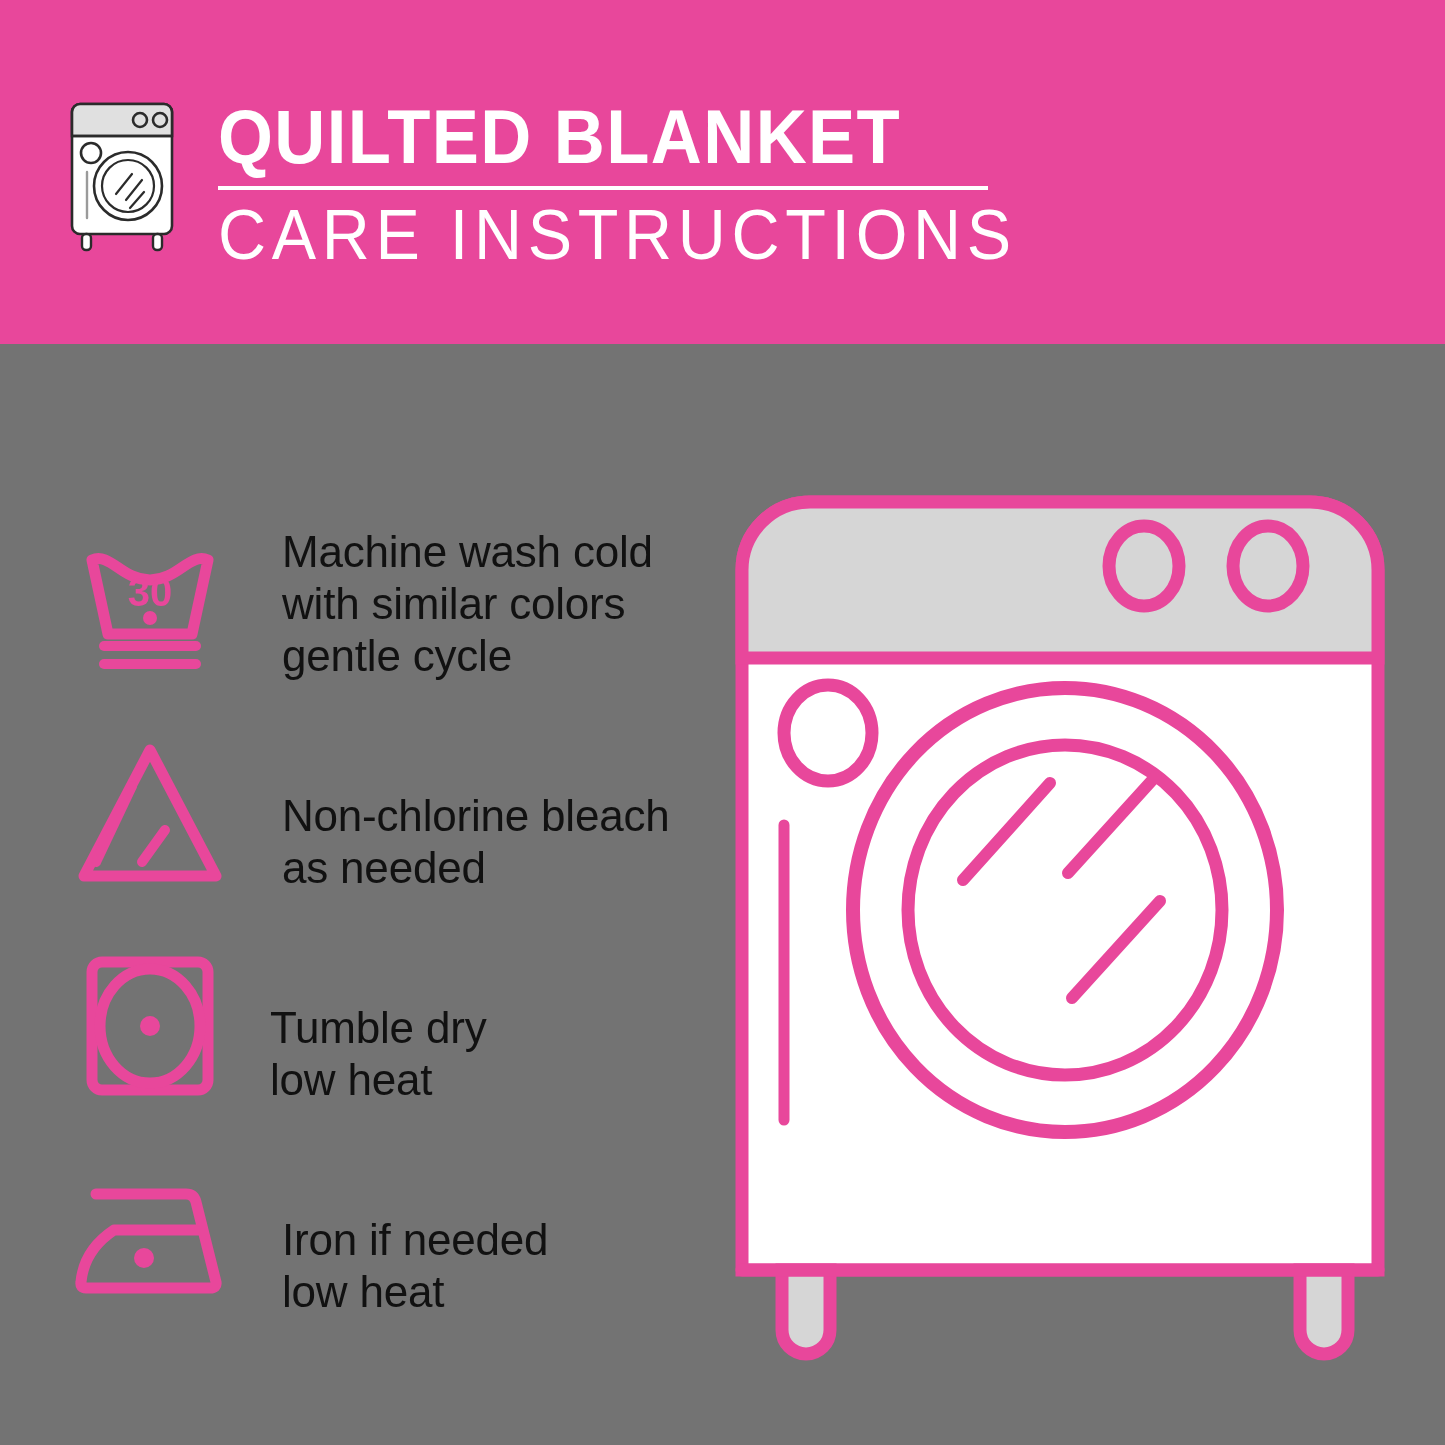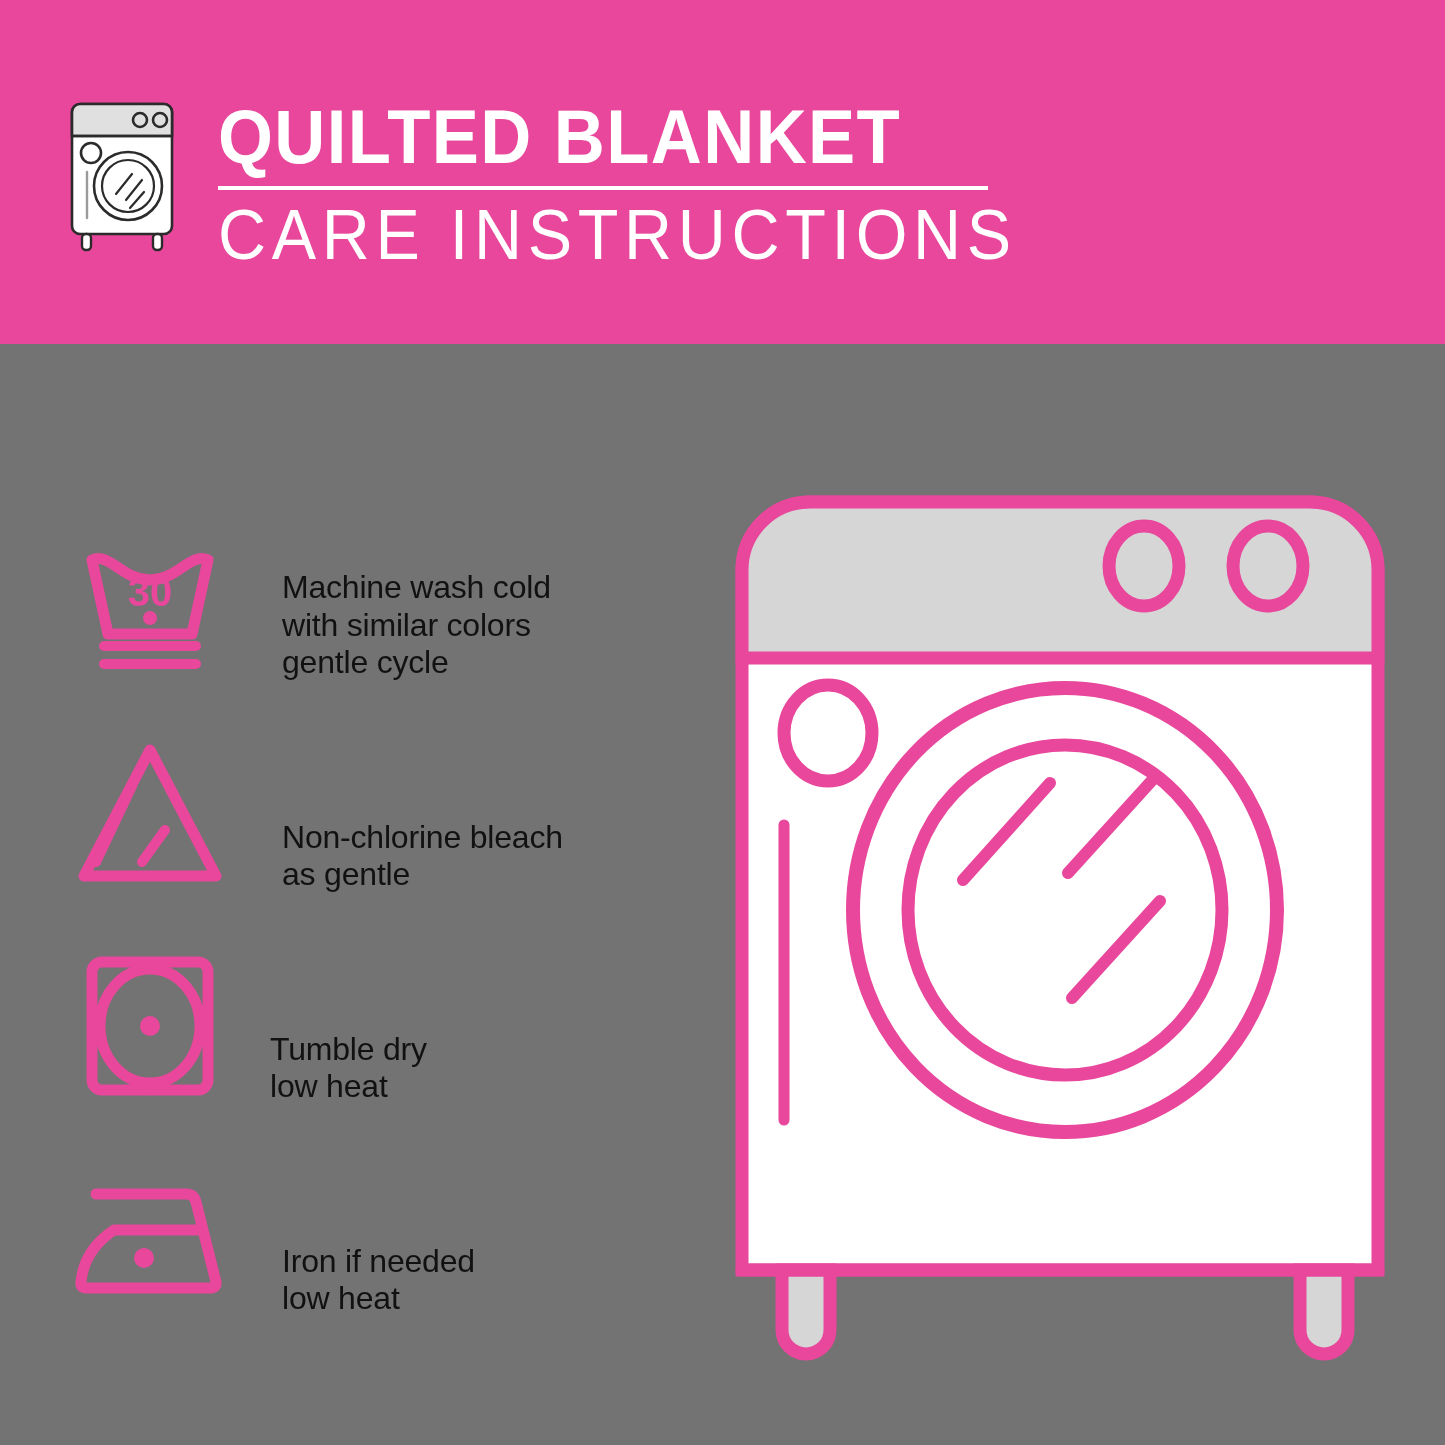--- a/index.html
+++ b/index.html
@@ -89,21 +89,21 @@
     width: 160px;
     height: 160px;
     display: flex;
     align-items: center;
     justify-content: center;
   }
   .care-text {
     flex: 1 1 auto;
     margin-left: 52px;
     color: #111111;
-    font-size: 32px;
+    font-size: 44px;
     line-height: 1.18;
     font-weight: 400;
     letter-spacing: -0.2px;
     padding-top: 6px;
     white-space: pre-line;
   }
   .care-row.row-wash .care-text { padding-top: 22px; }
   .care-row.row-bleach .care-text { padding-top: 42px; }
   .care-row.row-dry .care-text { padding-top: 44px; margin-left: 40px; }
   .care-row.row-iron .care-text { padding-top: 42px; }
@@ -170,21 +170,21 @@
 
     <div class="care-row row-bleach">
       <div class="care-symbol">
         <svg viewBox="0 0 160 160" width="160" height="160">
           <path d="M80 16 L 146 142 L 14 142 Z" fill="none" stroke="#e8479b" stroke-width="11" stroke-linejoin="round"></path>
           <line x1="62" y1="52" x2="26" y2="128" stroke="#e8479b" stroke-width="10" stroke-linecap="round"></line>
           <line x1="95" y1="96" x2="72" y2="128" stroke="#e8479b" stroke-width="10" stroke-linecap="round"></line>
         </svg>
       </div>
       <div class="care-text">Non-chlorine bleach
-as gentle</div>
+as needed</div>
     </div>
 
     <div class="care-row row-dry">
       <div class="care-symbol">
         <svg viewBox="0 0 160 160" width="160" height="160">
           <rect x="22" y="16" width="116" height="128" rx="10" fill="none" stroke="#e8479b" stroke-width="11"></rect>
           <ellipse cx="80" cy="80" rx="50" ry="57" fill="none" stroke="#e8479b" stroke-width="11"></ellipse>
           <circle cx="80" cy="80" r="10" fill="#e8479b"></circle>
         </svg>
       </div>

